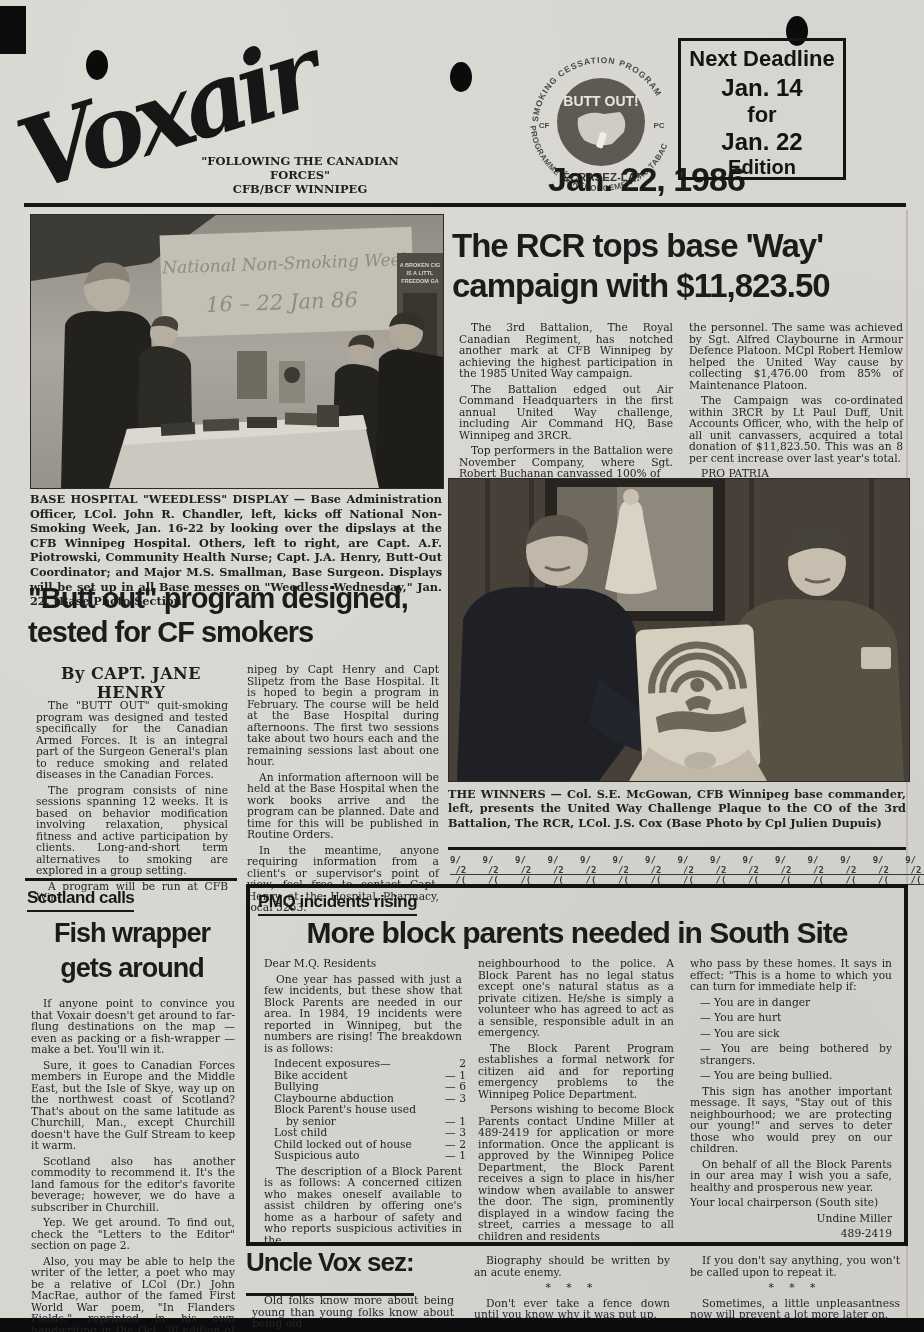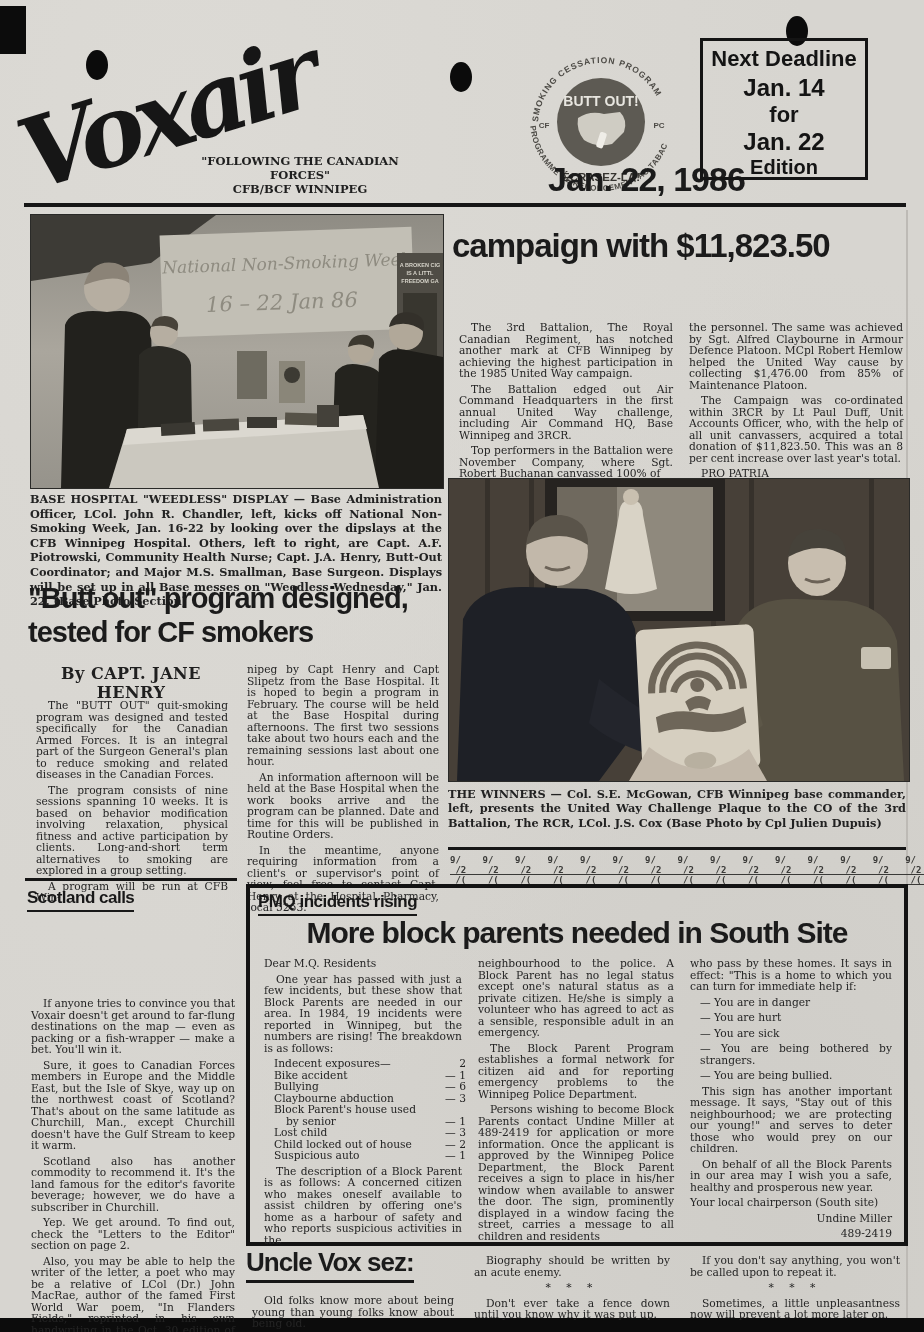--- a/index.html
+++ b/index.html
@@ -63,21 +63,21 @@
     <text x="81" y="66" text-anchor="middle" font-family="Liberation Sans, sans-serif" font-size="14" font-weight="bold" fill="#e8e6e0">BUTT OUT!</text>
     <path d="M58,78 Q70,70 84,74 L100,72 Q108,80 104,92 L92,104 Q76,108 64,100 Q56,90 58,78 Z" fill="#cfccc3"></path>
     <rect x="78" y="92" width="7" height="16" rx="2" fill="#efede7" transform="rotate(18 81 100)"></rect>
     <text x="24" y="88" text-anchor="middle" font-family="Liberation Sans, sans-serif" font-size="8" font-weight="bold" fill="#4c4a45">CF</text>
     <text x="139" y="88" text-anchor="middle" font-family="Liberation Sans, sans-serif" font-size="8" font-weight="bold" fill="#4c4a45">PC</text>
     <text x="81" y="141" text-anchor="middle" font-family="Liberation Sans, sans-serif" font-size="11.5" font-weight="bold" fill="#35332f">ÉCRASEZ-LA!</text>
   </svg>
 
   <div class="abs headline" style="left:548px;top:160px;font-size:34px;">Jan. 22, 1986</div>
 
-  <div class="abs sans" style="left:700px;top:38px;width:162px;height:136px;border:3px solid #141414;text-align:center;font-weight:700;color:#141414;">
+  <div class="abs sans" style="left:678px;top:38px;width:162px;height:136px;border:3px solid #141414;text-align:center;font-weight:700;color:#141414;">
     <div style="font-size:22px;margin-top:5px;">Next Deadline</div>
     <div style="font-size:24px;margin-top:2px;">Jan. 14</div>
     <div style="font-size:22px;">for</div>
     <div style="font-size:24px;">Jan. 22</div>
     <div style="font-size:20px;">Edition</div>
   </div>
 
   <div class="abs rule" style="left:24px;top:203px;width:882px;height:4px;"></div>
 
   <svg class="abs" style="left:30px;top:214px;border:1px solid #2a2a28;" width="412" height="273" viewBox="0 0 412 273">
@@ -138,30 +138,31 @@
 
   <div class="abs caption" style="left:30px;top:492px;width:412px;">BASE HOSPITAL "WEEDLESS" DISPLAY — Base Administration Officer, LCol. John R. Chandler, left, kicks off National Non-Smoking Week, Jan. 16-22 by looking over the dipslays at the CFB Winnipeg Hospital. Others, left to right, are Capt. A.F. Piotrowski, Community Health Nurse; Capt. J.A. Henry, Butt-Out Coordinator; and Major M.S. Smallman, Base Surgeon. Displays will be set up in all Base messes on "Weedless Wednesday," Jan. 22. (Base Photo Section)</div>
 
   <div class="abs headline" style="left:28px;top:581px;width:416px;font-size:29px;line-height:34px;">
     <div>"Butt out" program designed,</div>
     <div>tested for CF smokers</div>
   </div>
   <div class="abs" style="left:30px;top:664px;width:202px;text-align:center;font-weight:700;font-size:16px;letter-spacing:0.5px;">By CAPT. JANE HENRY</div>
   <div class="abs body" style="left:32px;top:696px;width:200px;">
     <p>The "BUTT OUT" quit-smoking program was designed and tested specifically for the Canadian Armed Forces. It is an integral part of the Surgeon General's plan to reduce smoking and related diseases in the Canadian Forces.</p>
-    <p>The program consists of nine sessions spanning 10 weeks. It is based on behavior modification involving relaxation, physical fitness and active participation by clients. Long-and-short term alternatives to smoking are explored in a group setting.</p>
+    <p>The program consists of nine sessions spanning 12 weeks. It is based on behavior modification involving relaxation, physical fitness and active participation by clients. Long-and-short term alternatives to smoking are explored in a group setting.</p>
     <p>A program will be run at CFB Win-</p>
   </div>
   <div class="abs body" style="left:243px;top:660px;width:200px;">
     <p class="noind">nipeg by Capt Henry and Capt Slipetz from the Base Hospital. It is hoped to begin a program in February. The course will be held at the Base Hospital during afternoons. The first two sessions take about two hours each and the remaining sessions last about one hour.</p>
     <p>An information afternoon will be held at the Base Hospital when the work books arrive and the program can be planned. Date and time for this will be published in Routine Orders.</p>
     <p>In the meantime, anyone requiring information from a client's or supervisor's point of view, feel free to contact Capt. Henry at the Hospital Pharmacy, local 5263.</p>
   </div>
 
   <div class="abs headline" style="left:452px;top:226px;width:456px;font-size:33px;line-height:40px;">
+    <div>The RCR tops base 'Way'</div>
     <div>campaign with $11,823.50</div>
   </div>
   <div class="abs body" style="left:455px;top:318px;width:222px;">
     <p>The 3rd Battalion, The Royal Canadian Regiment, has notched another mark at CFB Winnipeg by achieving the highest participation in the 1985 United Way campaign.</p>
     <p>The Battalion edged out Air Command Headquarters in the first annual United Way challenge, including Air Command HQ, Base Winnipeg and 3RCR.</p>
     <p>Top performers in the Battalion were November Company, where Sgt. Robert Buchanan canvassed 100% of</p>
   </div>
   <div class="abs body" style="left:685px;top:318px;width:222px;">
     <p class="noind">the personnel. The same was achieved by Sgt. Alfred Claybourne in Armour Defence Platoon. MCpl Robert Hemlow helped the United Way cause by collecting $1,476.00 from 85% of Maintenance Platoon.</p>
     <p>The Campaign was co-ordinated within 3RCR by Lt Paul Duff, Unit Accounts Officer, who, with the help of all unit canvassers, acquired a total donation of $11,823.50. This was an 8 per cent increase over last year's total.</p>
@@ -222,22 +223,26 @@
   <div class="abs" style="left:450px;top:855px;width:458px;">
     <div class="ornament">9/    9/    9/    9/    9/    9/    9/    9/    9/    9/    9/    9/    9/    9/    9/    9/    9/</div>
     <div class="ornament" style="text-decoration:underline;">_/2   _/2   _/2   _/2   _/2   _/2   _/2   _/2   _/2   _/2   _/2   _/2   _/2   _/2   _/2   _/2   _/2</div>
     <div class="ornament" style="text-decoration:underline;">_/(   _/(   _/(   _/(   _/(   _/(   _/(   _/(   _/(   _/(   _/(   _/(   _/(   _/(   _/(   _/(   _/(</div>
   </div>
 
   <div class="abs rule" style="left:25px;top:878px;width:212px;height:3px;"></div>
   <div class="abs" style="left:27px;top:888px;">
     <span class="kicker">Scotland calls</span>
   </div>
+  <div class="abs headline" style="left:25px;top:916px;width:214px;text-align:center;font-size:27px;line-height:35px;">
+    <div>Fish wrapper</div>
+    <div>gets around</div>
+  </div>
   <div class="abs body" style="left:27px;top:994px;width:212px;">
-    <p>If anyone tries to convince you that Voxair doesn't get around to far-flung destinations on the map — even as packing or a fish-wrapper — make a bet. You'll win it.</p>
+    <p>If anyone point to convince you that Voxair doesn't get around to far-flung destinations on the map — even as packing or a fish-wrapper — make a bet. You'll win it.</p>
     <p>Sure, it goes to Canadian Forces members in Europe and the Middle East, but the Isle of Skye, way up on the northwest coast of Scotland? That's about on the same latitude as Churchill, Man., except Churchill doesn't have the Gulf Stream to keep it warm.</p>
     <p>Scotland also has another commodity to recommend it. It's the land famous for the editor's favorite beverage; however, we do have a subscriber in Churchill.</p>
     <p>Yep. We get around. To find out, check the "Letters to the Editor" section on page 2.</p>
     <p>Also, you may be able to help the writer of the letter, a poet who may be a relative of LCol (Dr.) John MacRae, author of the famed First World War poem, "In Flanders Fields," reprinted in his own handwriting in the Oct. 30 edition of Voxair.</p>
   </div>
 
   <div class="abs" style="left:246px;top:884px;width:654px;height:354px;border:4px solid #131313;">
     <div class="abs" style="left:8px;top:4px;">
       <span class="kicker">PMQ incidents rising</span>
     </div>
@@ -297,21 +302,21 @@
       <p class="dash-item">— You are being bullied.</p>
       <p>This sign has another important message. It says, "Stay out of this neighbourhood; we are protecting our young!" and serves to deter those who would prey on our children.</p>
       <p>On behalf of all the Block Parents in our area may I wish you a safe, healthy and prosperous new year.</p>
       <p class="noind">Your local chairperson (South site)</p>
       <p class="sig">Undine Miller</p>
       <p class="sig">489-2419</p>
     </div>
   </div>
 
   <div class="abs" style="left:246px;top:1247px;">
-    <span class="headline" style="font-size:26px;border-bottom:3px solid #161616;padding-bottom:3px;">Uncle Vox sez:</span>
+    <span class="headline" style="font-size:26px;border-bottom:3px solid #161616;padding-bottom:16px;">Uncle Vox sez:</span>
   </div>
   <div class="abs body" style="left:248px;top:1291px;width:210px;">
     <p>Old folks know more about being young than young folks know about being old.</p>
   </div>
   <div class="abs body" style="left:470px;top:1251px;width:204px;">
     <p>Biography should be written by an acute enemy.</p>
     <p class="stars">*  *  *</p>
     <p>Don't ever take a fence down until you know why it was put up.</p>
   </div>
   <div class="abs body" style="left:686px;top:1251px;width:218px;">

